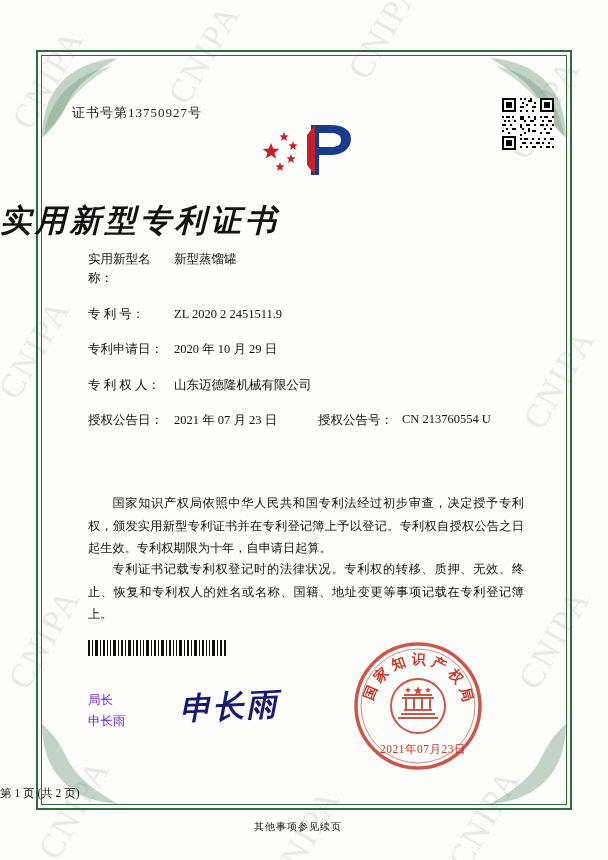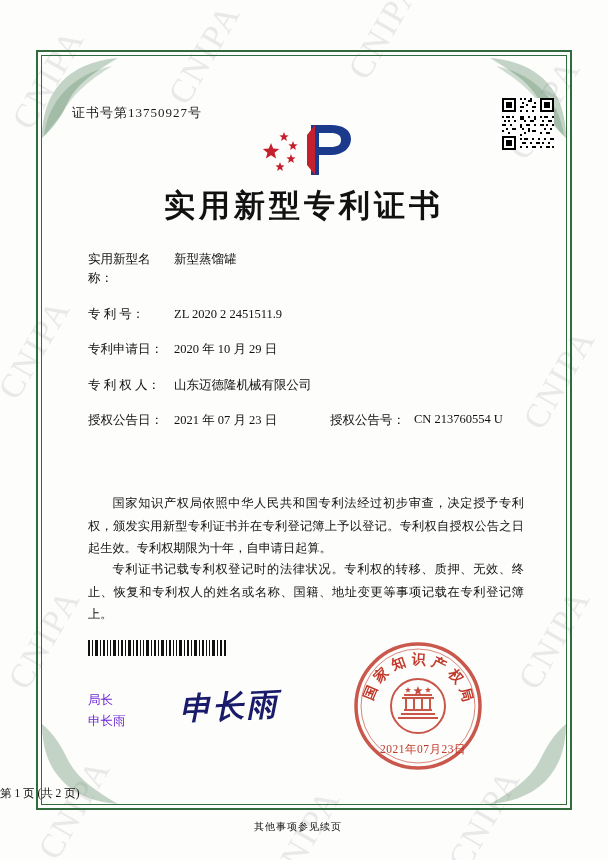--- a/index.html
+++ b/index.html
@@ -47,48 +47,48 @@
     position:absolute;right:54px;top:98px;width:52px;height:52px;
     background:#ffffff;
   }
   .qr svg{display:block;}
   
   .logo{
     position:absolute;left:0;right:0;top:120px;height:60px;
     display:flex;justify-content:center;align-items:center;
   }
   .title{
-    position:absolute;left:0;right:0;top:185px;
-    text-align:center;
+    position:absolute;left:0;right:0;top:200px;
+    text-align:left;
     font-size:31px;
     font-weight:bold;
     letter-spacing:4px;
     color:#111;
     font-family:"DejaVu Serif", serif;
+    font-style:italic;
   }
   .fields{
     position:absolute;left:88px;top:250px;width:440px;
     font-size:12.5px;color:#111;
   }
   .frow{
     display:flex;
     margin-bottom:17px;
     line-height:1.5;
   }
   .flabel{
     width:86px;
     flex:0 0 86px;
     letter-spacing:0px;
   }
   .fval{flex:1;}
   .frow.addr .fval{line-height:1.8;}
   .two-col{
     display:flex;
     margin-bottom:10px;
-    gap:12px;
   }
   .two-col .seg{display:flex;}
   .two-col .seg.first{width:230px;}
   .two-col .seg .lbl{width:86px;flex:0 0 86px;}
   .two-col .seg.second .lbl{width:84px;flex:0 0 84px;}
   .para{
     position:absolute;left:88px;width:436px;
     font-size:12.2px;line-height:1.85;color:#111;
     text-align:justify;
     text-indent:2em;

